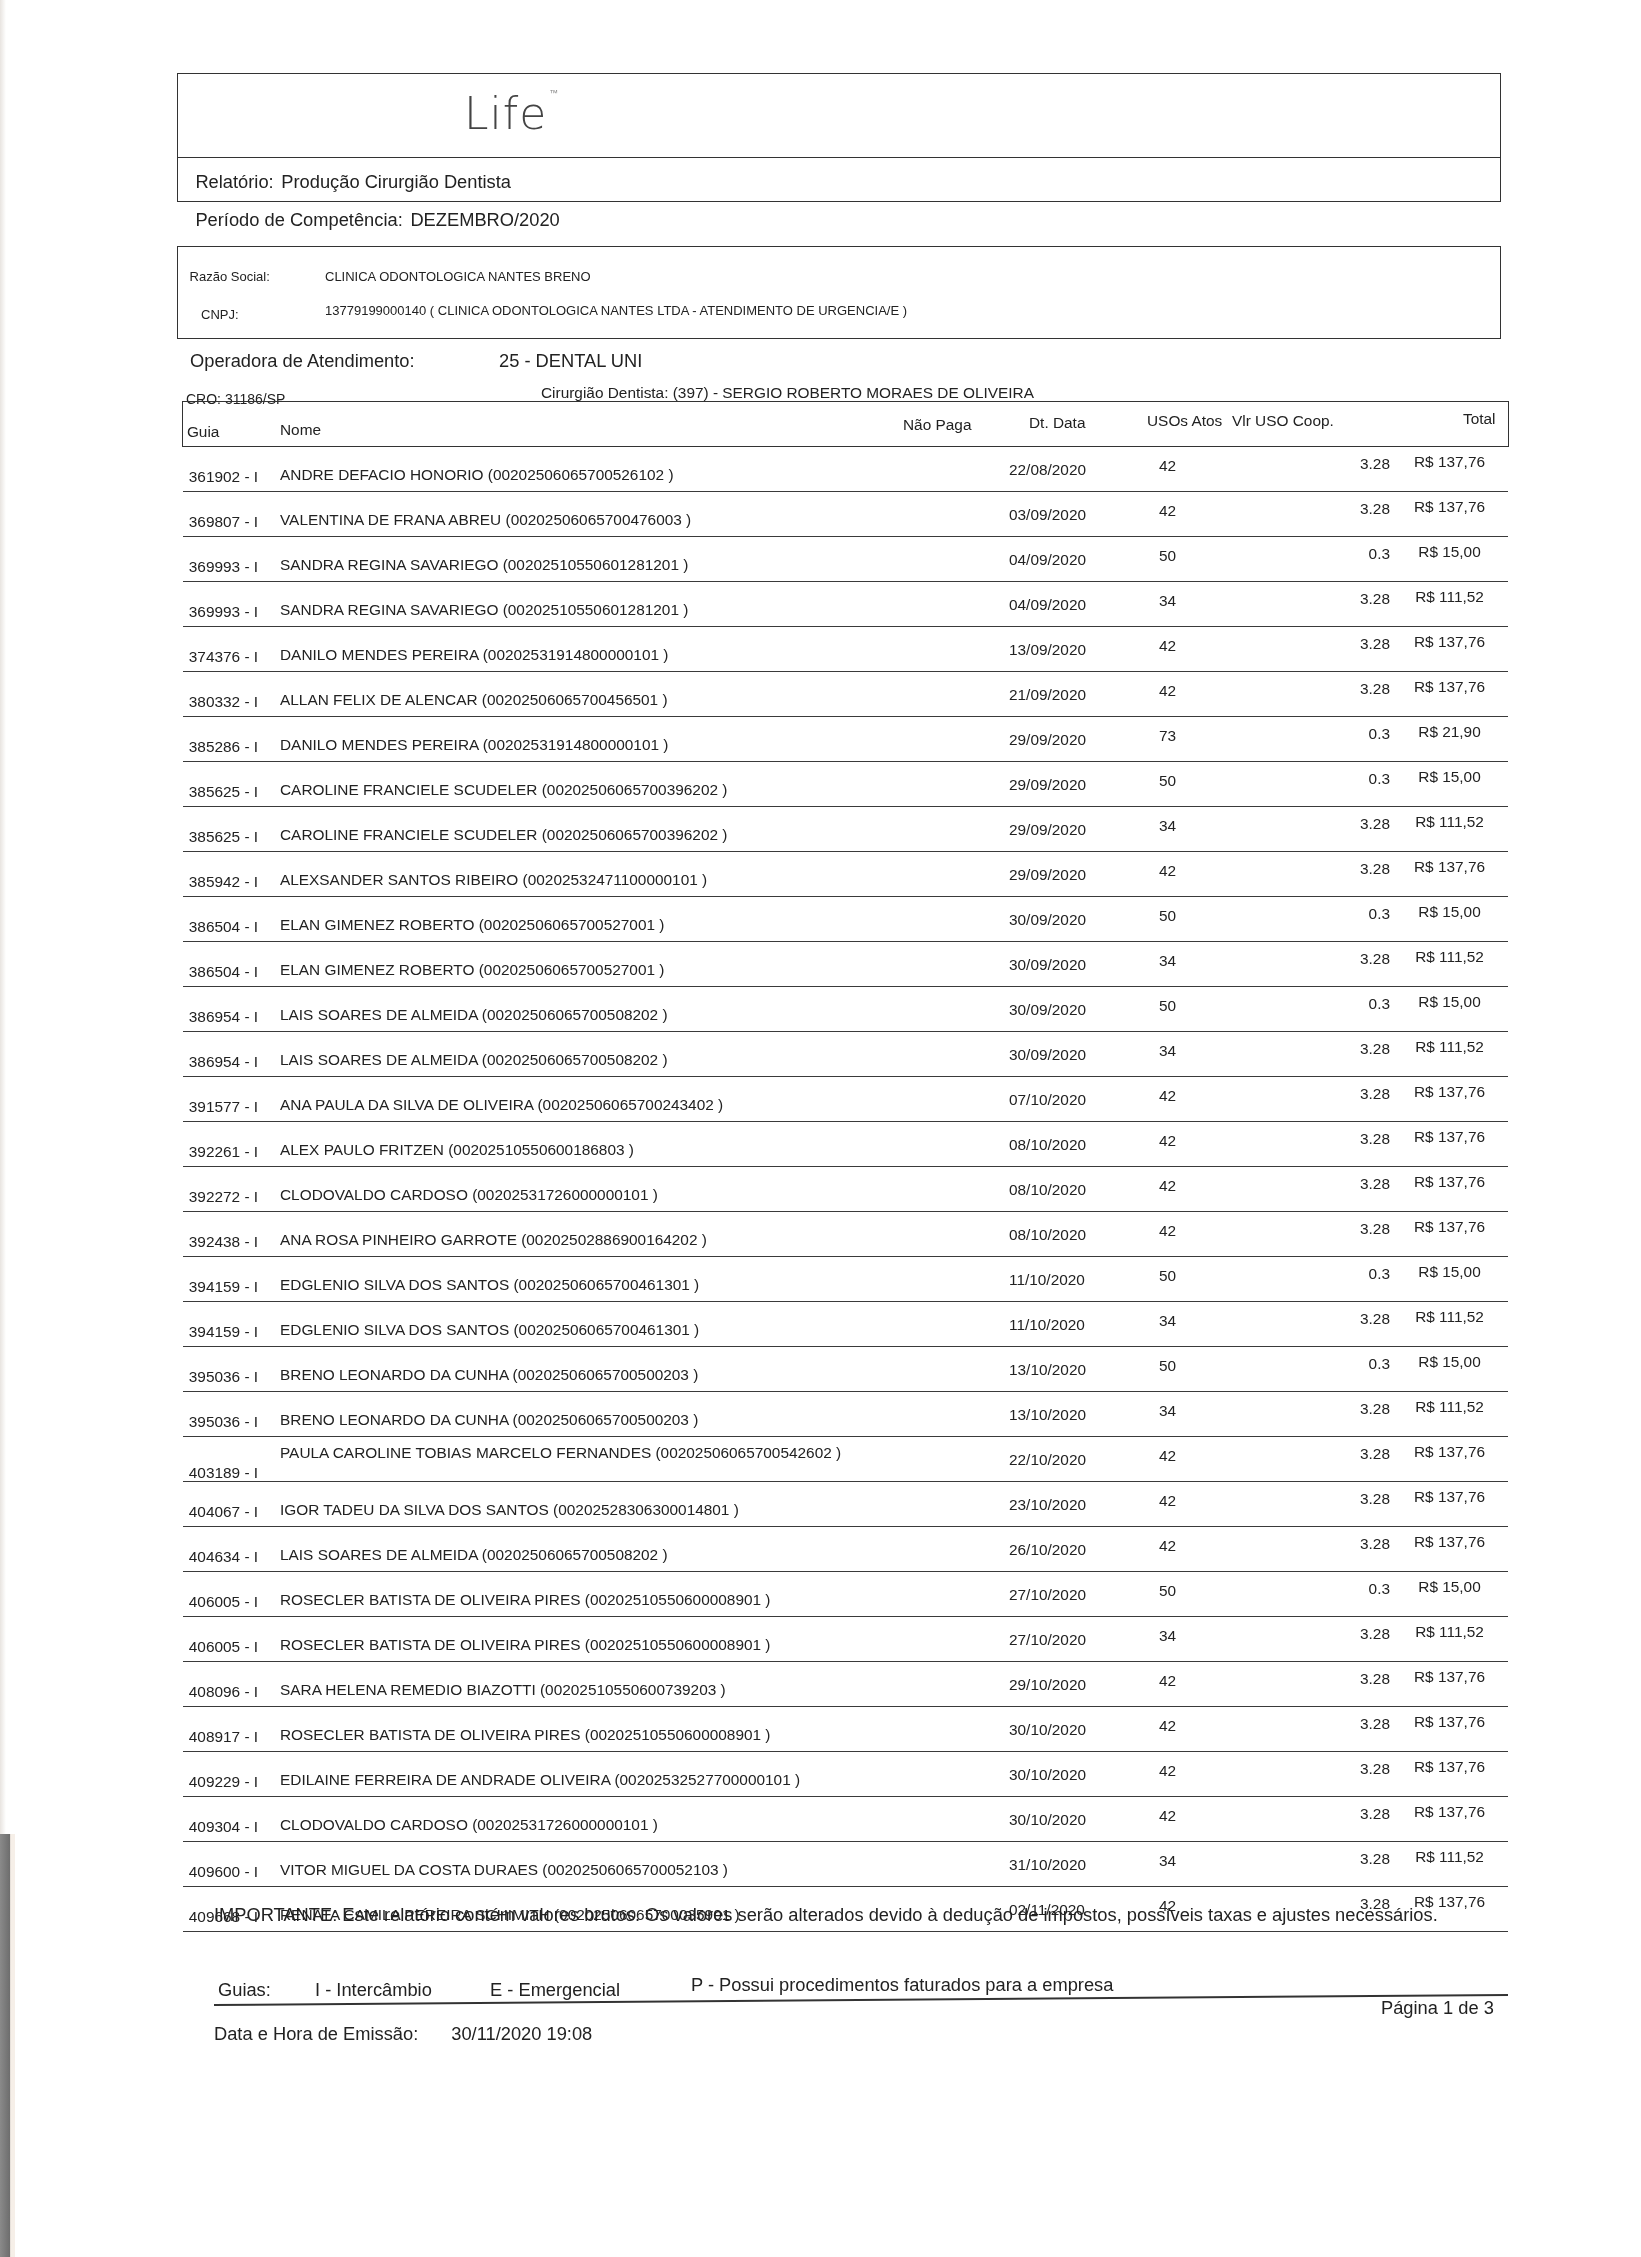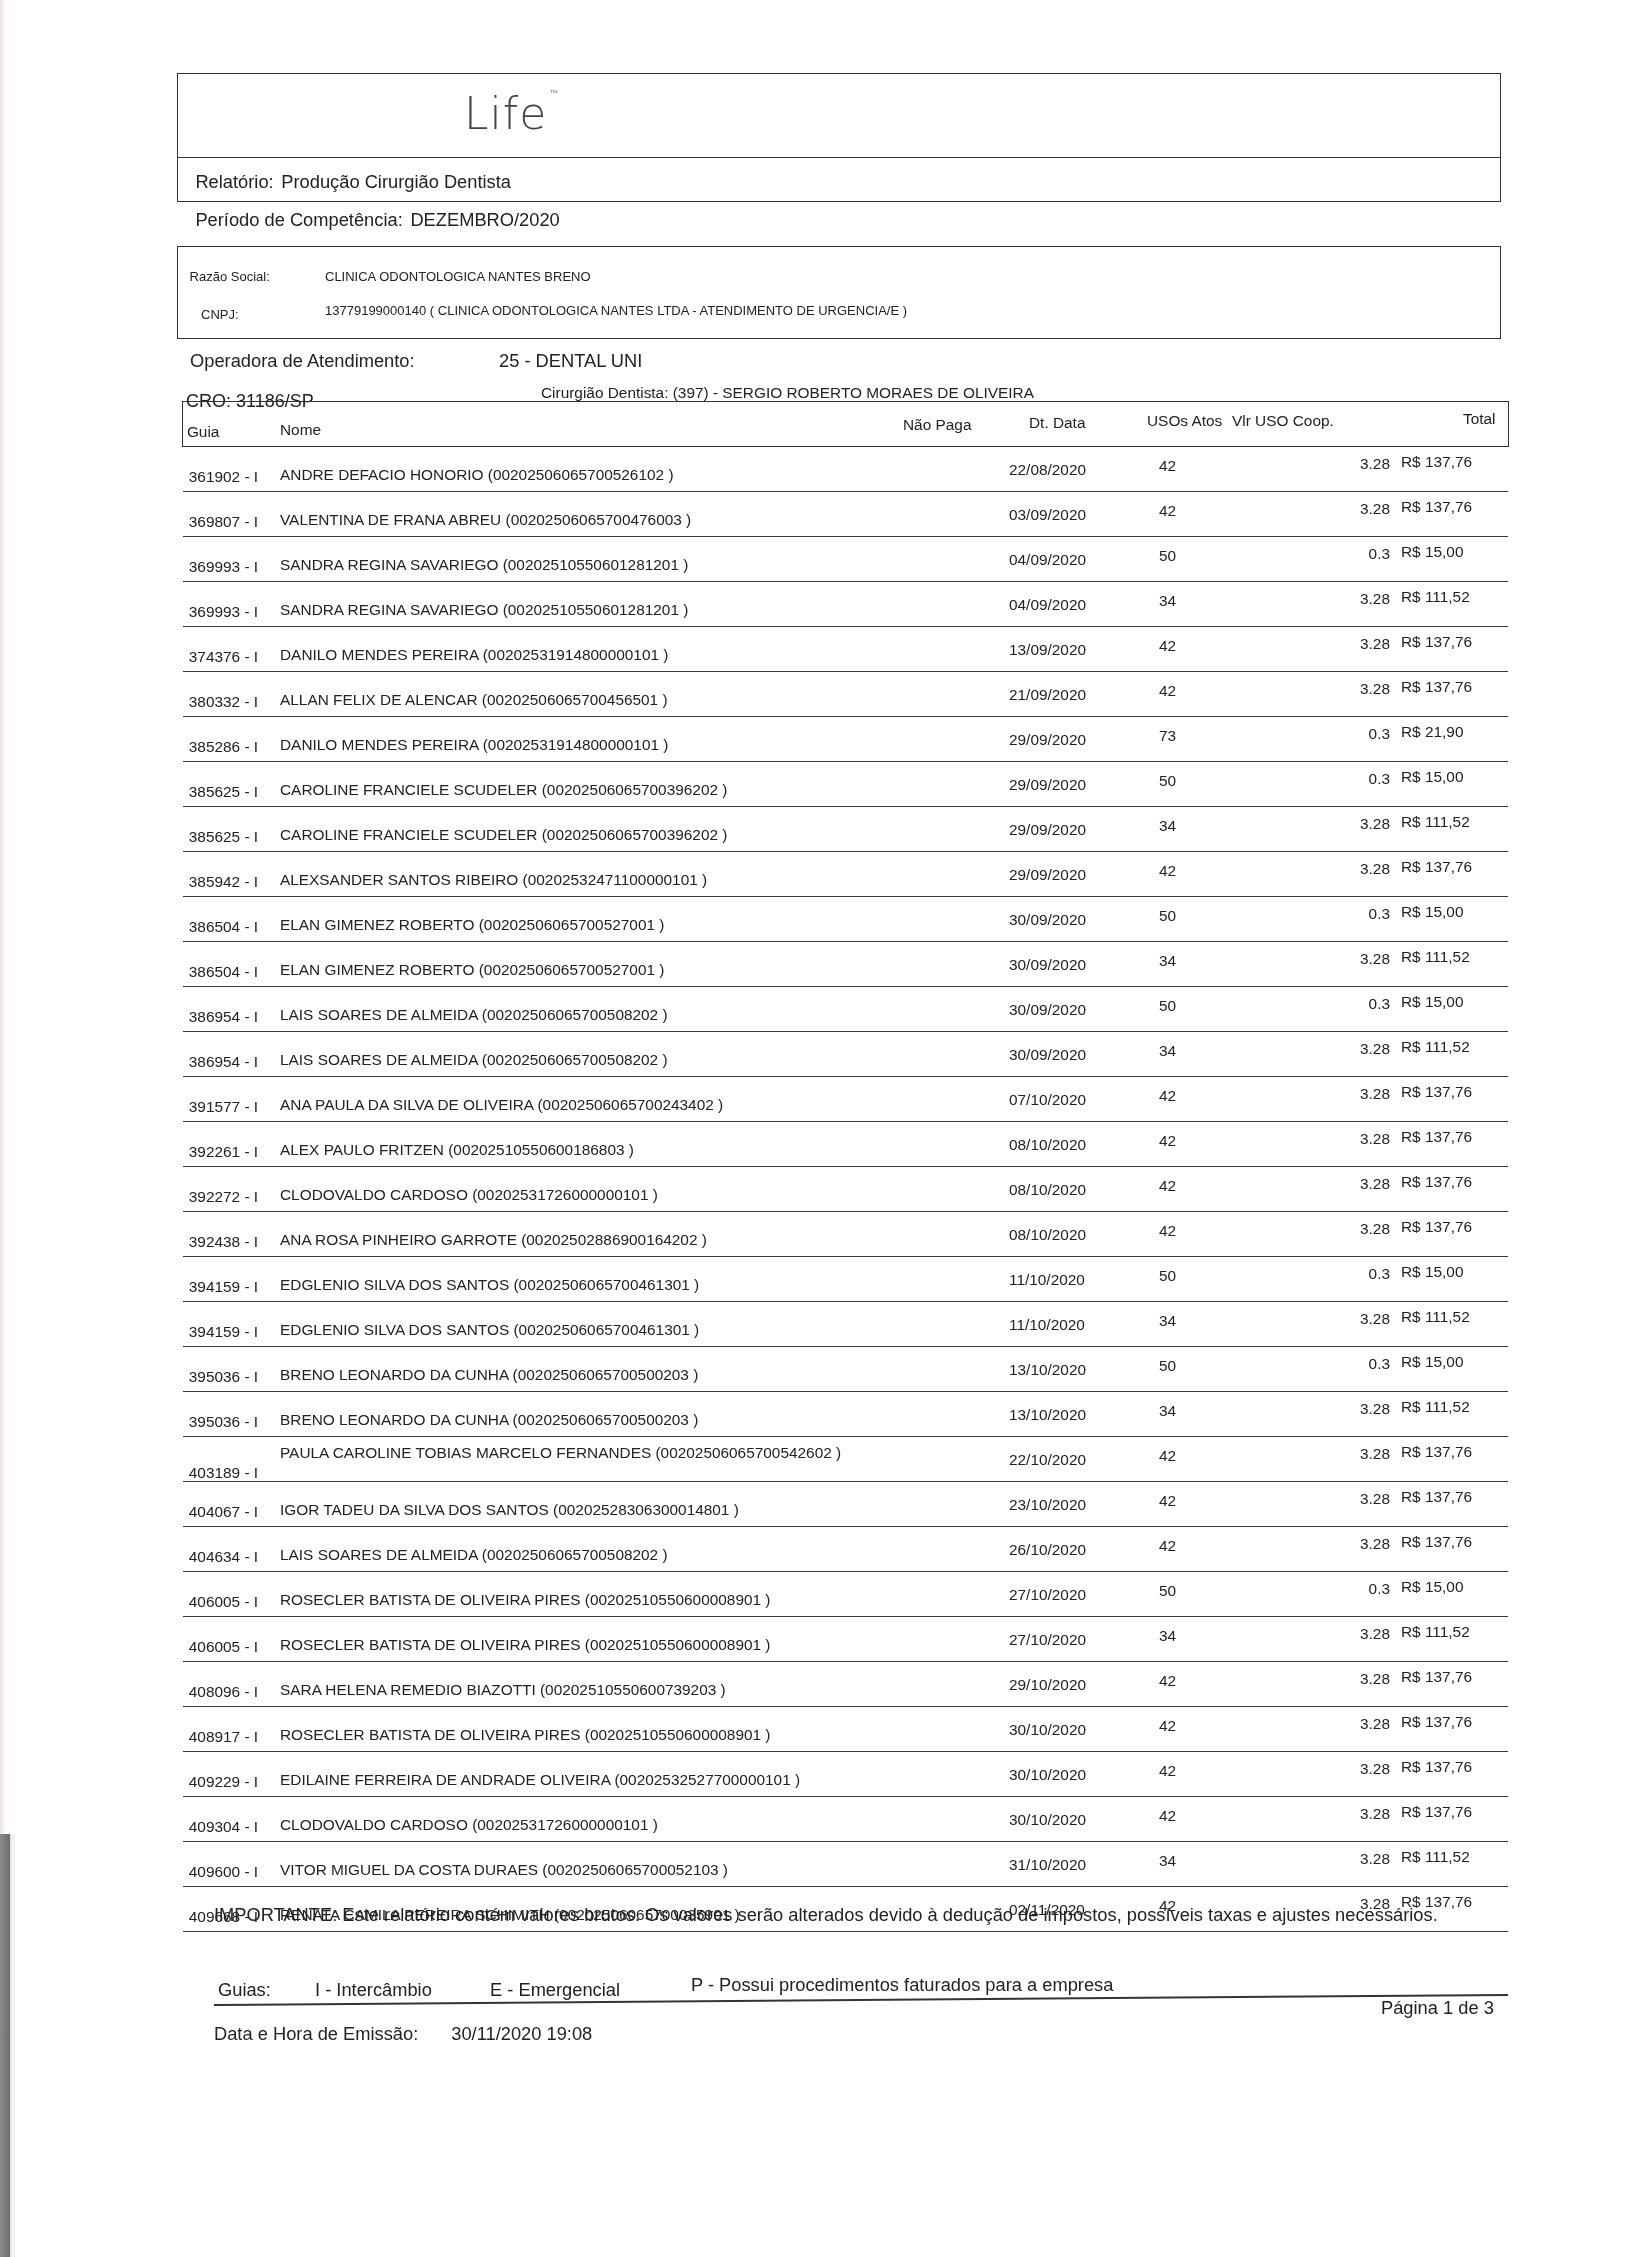--- a/index.html
+++ b/index.html
@@ -37,21 +37,21 @@
   
   .company-box {
     position: absolute; left: 177px; top: 246px; width: 1324px; height: 93px;
     border: 1.9px solid #333; box-sizing: border-box;
   }
   .company-line { position: absolute; font-size: 13px; color: #222; }
 
   .op-line { position: absolute; left: 190px; top: 350px; font-size: 18.3px; color: #222; }
   .op-line .val { position: absolute; left: 309px; top: 0; white-space: nowrap; }
 
-  .cro-line { position: absolute; left: 186px; top: 391px; font-size: 18px; color: #222; white-space: nowrap; }
+  .cro-line { position: absolute; left: 186px; top: 391px; font-size: 14px; color: #222; white-space: nowrap; }
   .dentist-line { position: absolute; left: 541px; top: 384px; font-size: 15.4px; color: #222; white-space: nowrap; }
 
   
   .table-header {
     position: absolute; left: 182px; top: 401px; width: 1327px; height: 46px;
     border: 1.9px solid #333; border-bottom: 1.9px solid #333; box-sizing: border-box;
     font-size: 15.4px; color: #222;
   }
   .th { position: absolute; white-space: nowrap; }
 
@@ -62,21 +62,21 @@
     font-size: 15.4px; color: #222;
   }
   .cell { position: absolute; white-space: nowrap; }
   .c-guia { left: 5.8px; top: 21px; }
   .c-nome { left: 97px; top: 19.3px; }
   .c-nome.wrap { top: 7.7px; white-space: normal; width: 695px; line-height: 16.4px; }
   .c-guia.wrap { top: 27px; }
   .c-dt { left: 826px; top: 13.5px; }
   .c-usos { left: 967px; top: 9.7px; width: 35px; text-align: center; }
   .c-vlr { left: 1139px; top: 7.7px; width: 68px; text-align: right; }
-  .c-total { left: 1218px; top: 5.8px; width: 97px; text-align: left; }
+  .c-total { left: 1218px; top: 5.8px; width: 97px; text-align: center; }
 
   
   .important {
     position: absolute; left: 214px; top: 1902px; width: 1255px;
     font-size: 18.3px; line-height: 26px; color: #222;
   }
   .legend { position: absolute; top: 1979px; font-size: 18.3px; color: #222; white-space: nowrap; }
   .foot-rule { position: absolute; left: 214px; top: 1999px; width: 1294px; height: 1.9px; background: #333; transform: rotate(-0.45deg); }
   .page-info { position: absolute; left: 1381px; top: 1997px; font-size: 18.3px; color: #222; }
   .emission { position: absolute; left: 214px; top: 2023px; font-size: 18.3px; color: #222; white-space: nowrap; }

